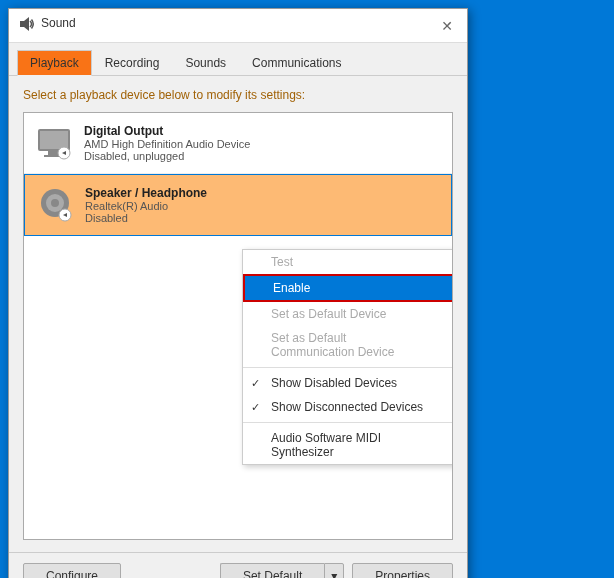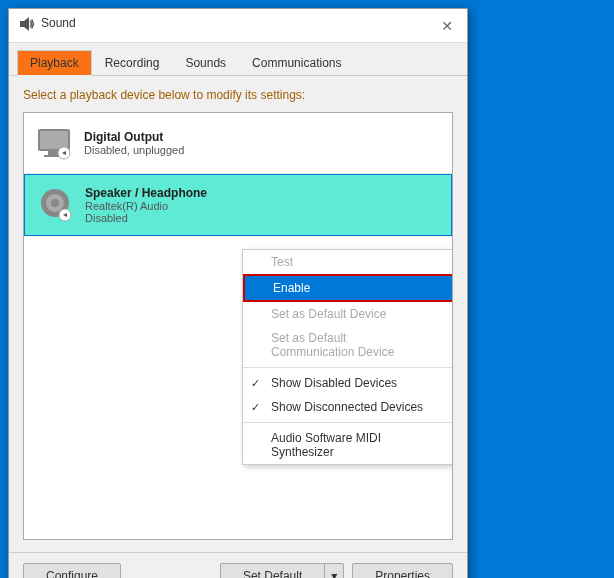--- a/index.html
+++ b/index.html
@@ -89,21 +89,21 @@
     }
     .device-item {
       display: flex;
       align-items: center;
       padding: 10px 10px;
       border-bottom: 1px solid #eee;
       cursor: pointer;
       gap: 10px;
     }
     .device-item.selected {
-      background: #5eead4;
+      background: #fdba74;
       border: 1px solid #0078d7;
     }
     .device-icon {
       width: 40px;
       height: 40px;
       display: flex;
       align-items: center;
       justify-content: center;
       flex-shrink: 0;
       position: relative;
@@ -250,20 +250,21 @@
             <rect x="4" y="6" width="32" height="22" rx="2" fill="#888"></rect>
             <rect x="6" y="8" width="28" height="18" fill="#aaa"></rect>
             <rect x="14" y="28" width="12" height="4" fill="#888"></rect>
             <rect x="10" y="32" width="20" height="2" fill="#888"></rect>
             <circle cx="30" cy="30" r="6" fill="white" stroke="#aaa" stroke-width="1"></circle>
             <polygon points="28,30 32,28 32,32" fill="#555"></polygon>
           </svg>
         </div>
         <div class="device-info">
           <div class="device-name">Digital Output</div>
+          <div class="device-desc">AMD High Definition Audio Device</div>
           <div class="device-status">Disabled, unplugged</div>
         </div>
       </div>
 
       <div class="device-item selected">
         <div class="device-icon">
           <svg width="40" height="40" viewBox="0 0 40 40">
             <circle cx="20" cy="18" r="14" fill="#888"></circle>
             <circle cx="20" cy="18" r="9" fill="#aaa"></circle>
             <circle cx="20" cy="18" r="4" fill="#888"></circle>

